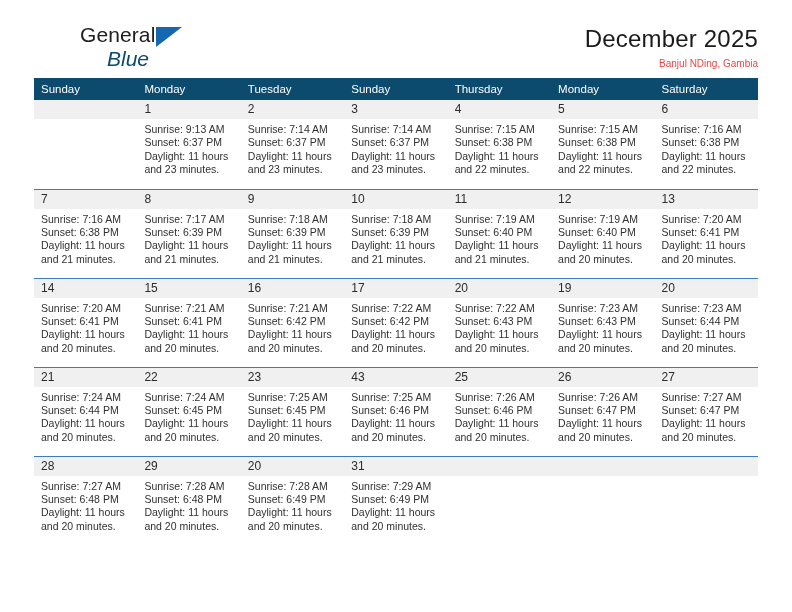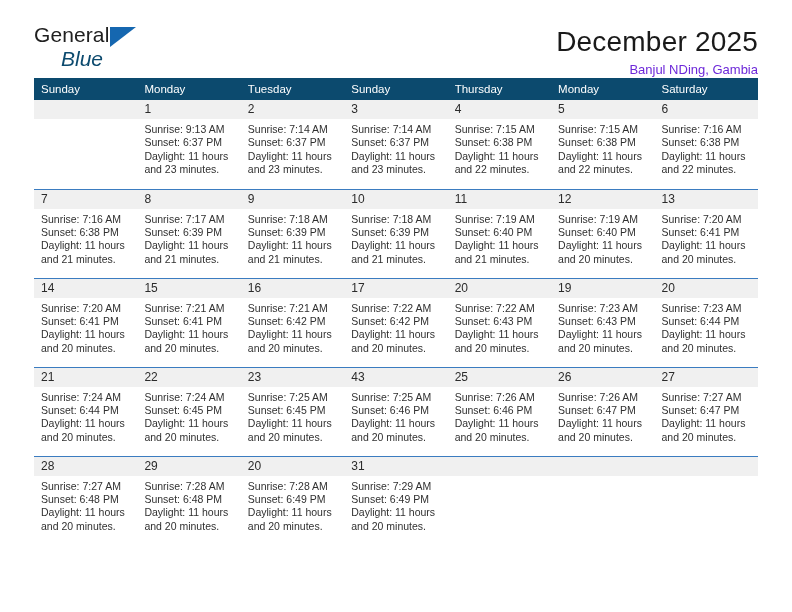--- a/index.html
+++ b/index.html
@@ -23,20 +23,21 @@
   }
 
   
   .header {
     display: flex;
     align-items: flex-start;
     justify-content: space-between;
     height: 78px;
     padding-top: 24px;
     box-sizing: border-box;
+    margin-left: 46px;
   }
   .logo {
     position: relative;
     width: 150px;
     height: 50px;
     line-height: 1;
   }
   .logo-general {
     font-size: 21px;
     color: #202020;
@@ -59,29 +60,29 @@
     width: 0;
     height: 0;
     border-left: 26px solid #1567b0;
     border-bottom: 20px solid transparent;
   }
   .title-block {
     text-align: right;
     padding-top: 2px;
   }
   .cal-title {
-    font-size: 28px;
+    font-size: 24px;
     font-weight: normal;
     color: #1a1a1a;
     line-height: 1.12;
     letter-spacing: 0.2px;
   }
   .cal-subtitle {
-    font-size: 13px;
-    color: #6d28d9;
+    font-size: 10px;
+    color: #ef4444;
     margin-top: 5px;
     line-height: 1.2;
   }
 
   
   .calendar {
     width: 724px;
     border-collapse: collapse;
     table-layout: fixed;
   }

